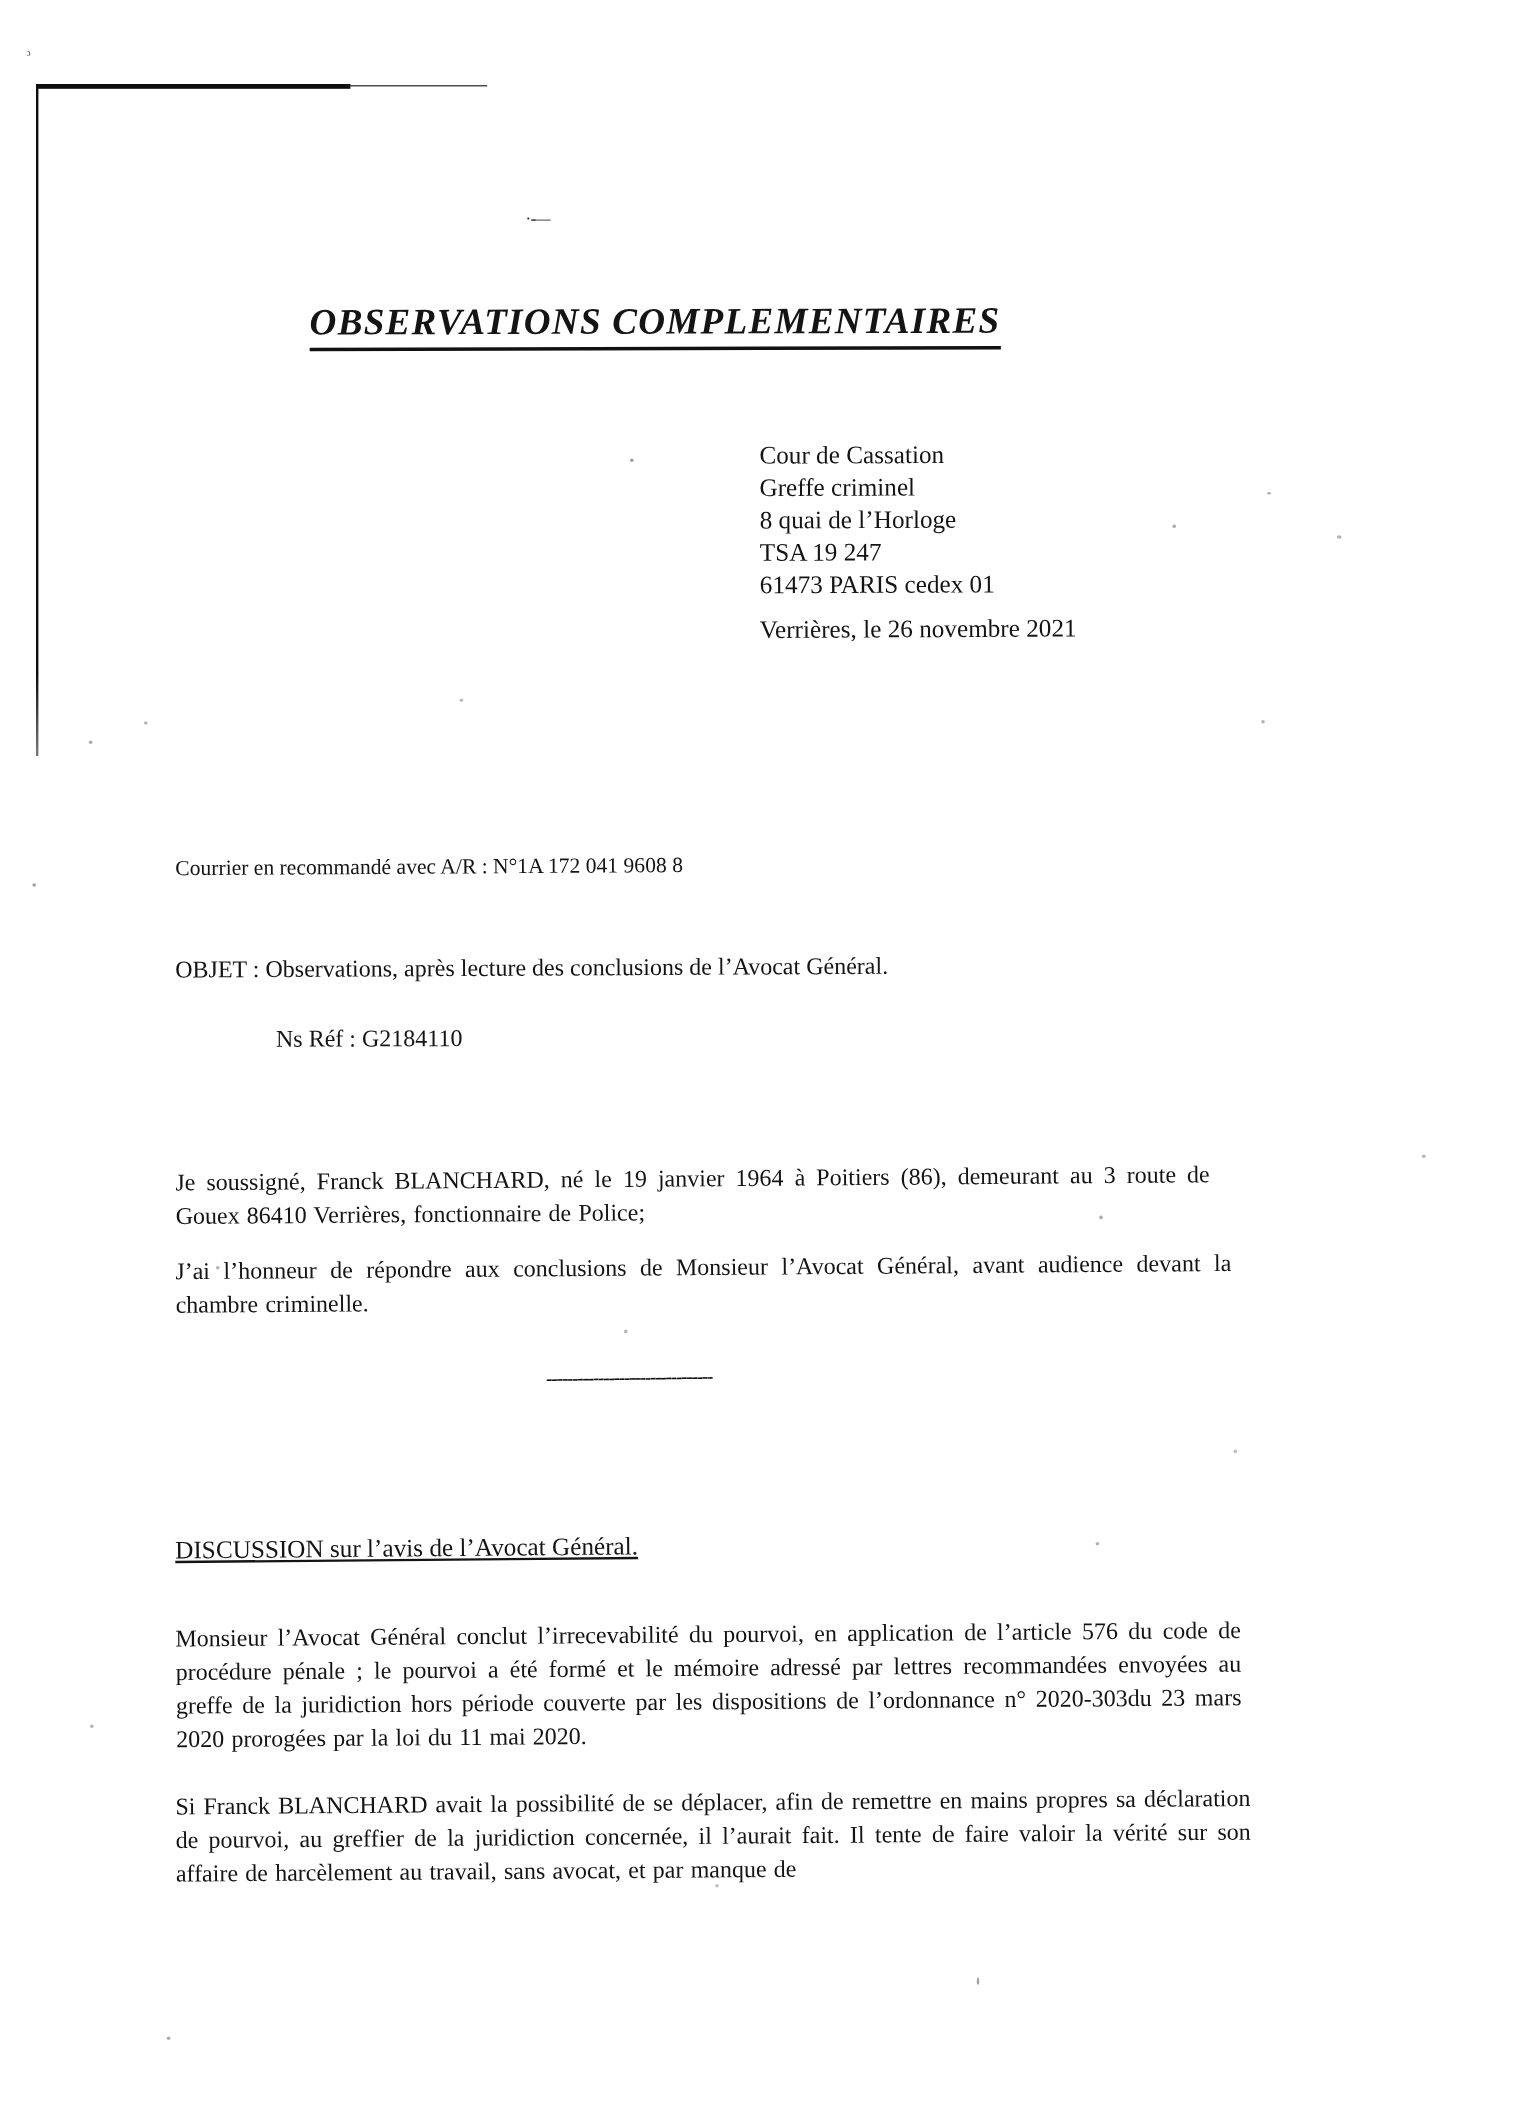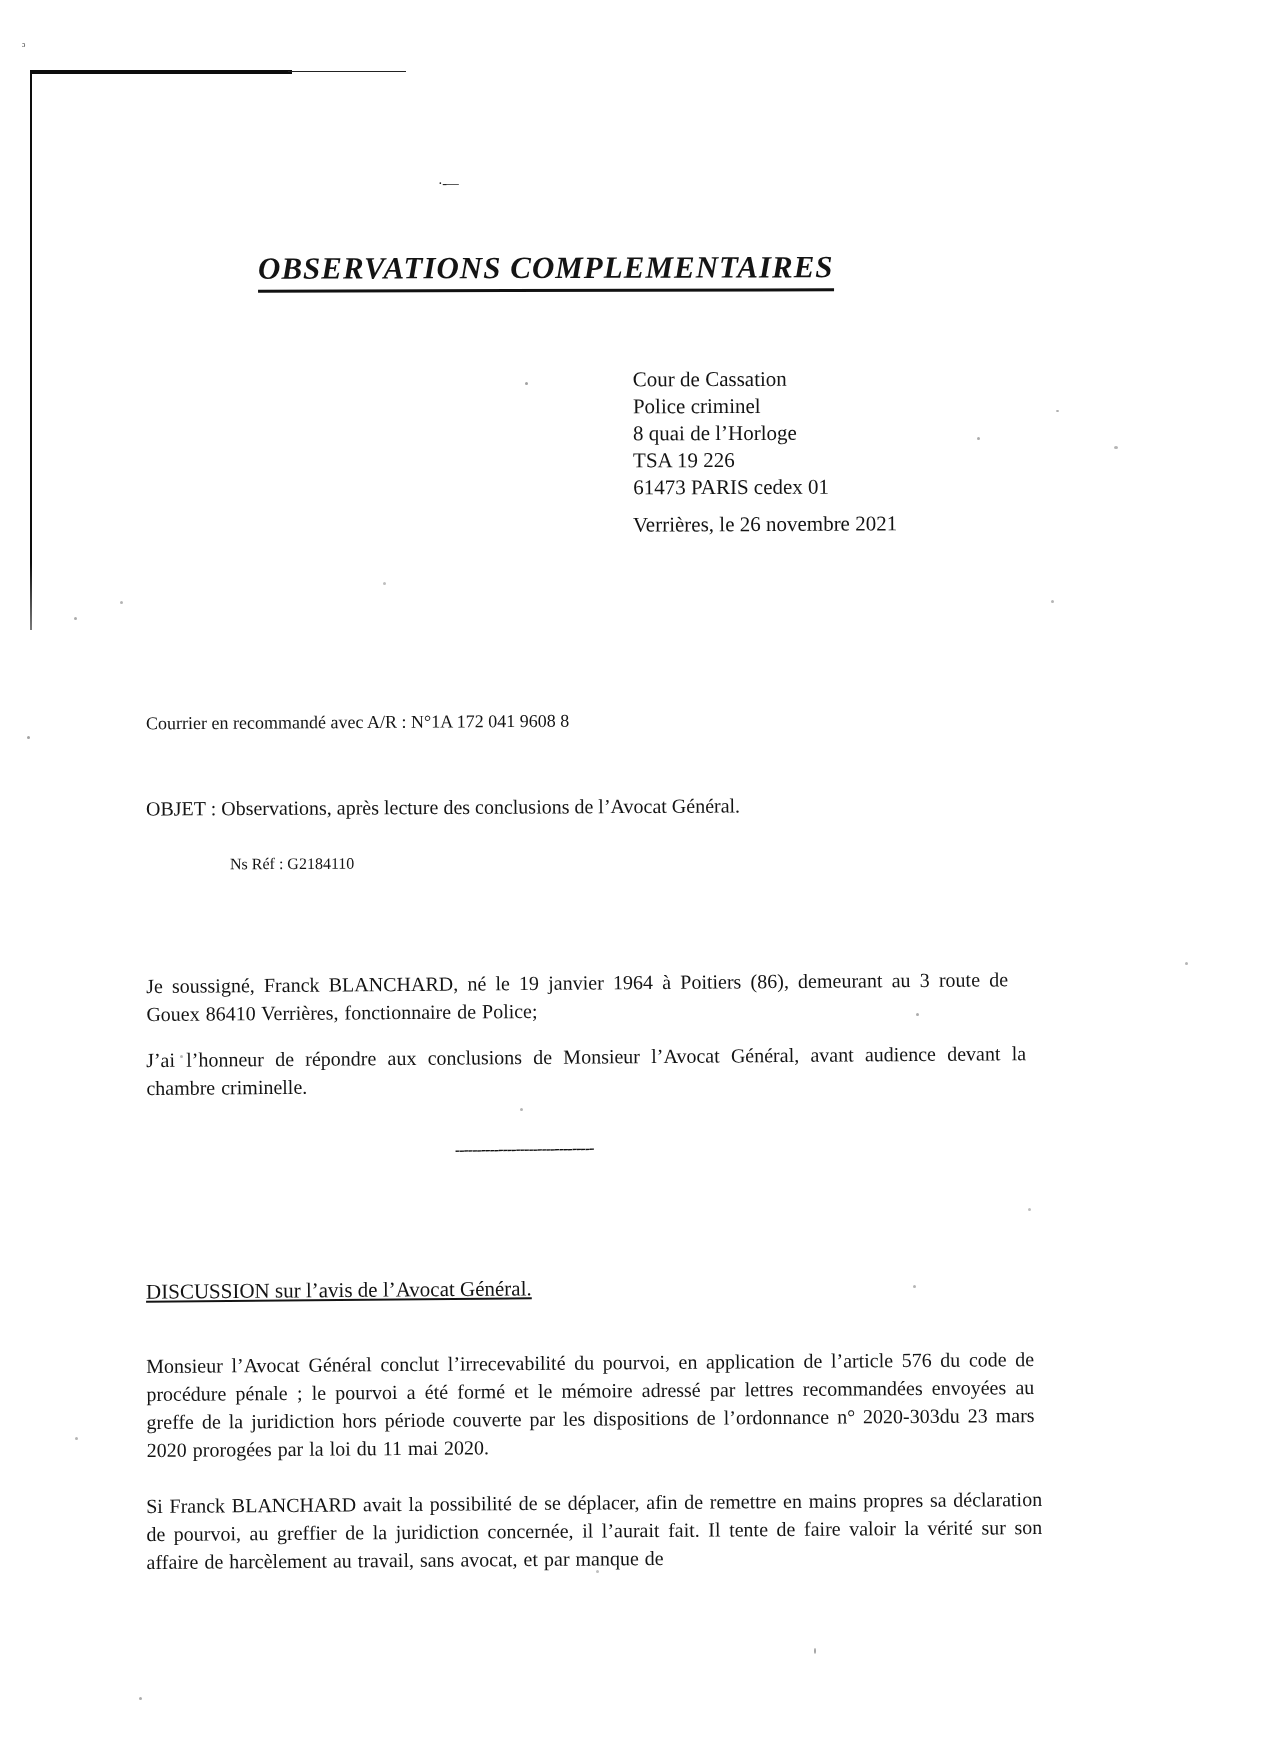--- a/index.html
+++ b/index.html
@@ -43,21 +43,21 @@
     transform:rotate(-0.35deg);
   }
   .objet-line{
     position:absolute;left:146px;top:796px;
     font-size:20px;
     transform:rotate(-0.3deg);
   }
   .objet-label{}
   .reference{
     position:absolute;left:230px;top:855px;
-    font-size:16px;
+    font-size:20px;
     transform:rotate(-0.2deg);
   }
   .para{
     position:absolute;
     font-size:20px;line-height:28px;
     text-align:justify;
     transform:rotate(-0.45deg);
     transform-origin:left top;
     word-spacing:1px;
   }
@@ -108,23 +108,23 @@
     <div class="speck" style="left:139px;top:1697px;width:3px;height:3px;opacity:.45"></div>
     <div class="speck" style="left:814px;top:1648px;width:2px;height:6px;opacity:.5"></div>
 
     <div class="speck" style="left:596px;top:1570px;width:3px;height:3px;opacity:.35"></div>
   </div>
 
   <div class="title">OBSERVATIONS COMPLEMENTAIRES</div>
 
   <div class="recipient">
     <div>Cour de Cassation</div>
-    <div>Police criminel</div>
+    <div>Greffe criminel</div>
     <div>8 quai de l’Horloge</div>
-    <div>TSA 19 226</div>
+    <div>TSA 19 247</div>
     <div>61473 PARIS cedex 01</div>
   </div>
 
   <div class="dateline">Verrières, le 26 novembre 2021</div>
 
   <div class="registered">Courrier en recommandé avec A/R : N°1A 172 041 9608 8</div>
 
   <div class="objet-line">
     <span class="objet-label">OBJET</span><span> :  </span><span>Observations, après lecture des conclusions de l’Avocat Général.</span>
   </div>

